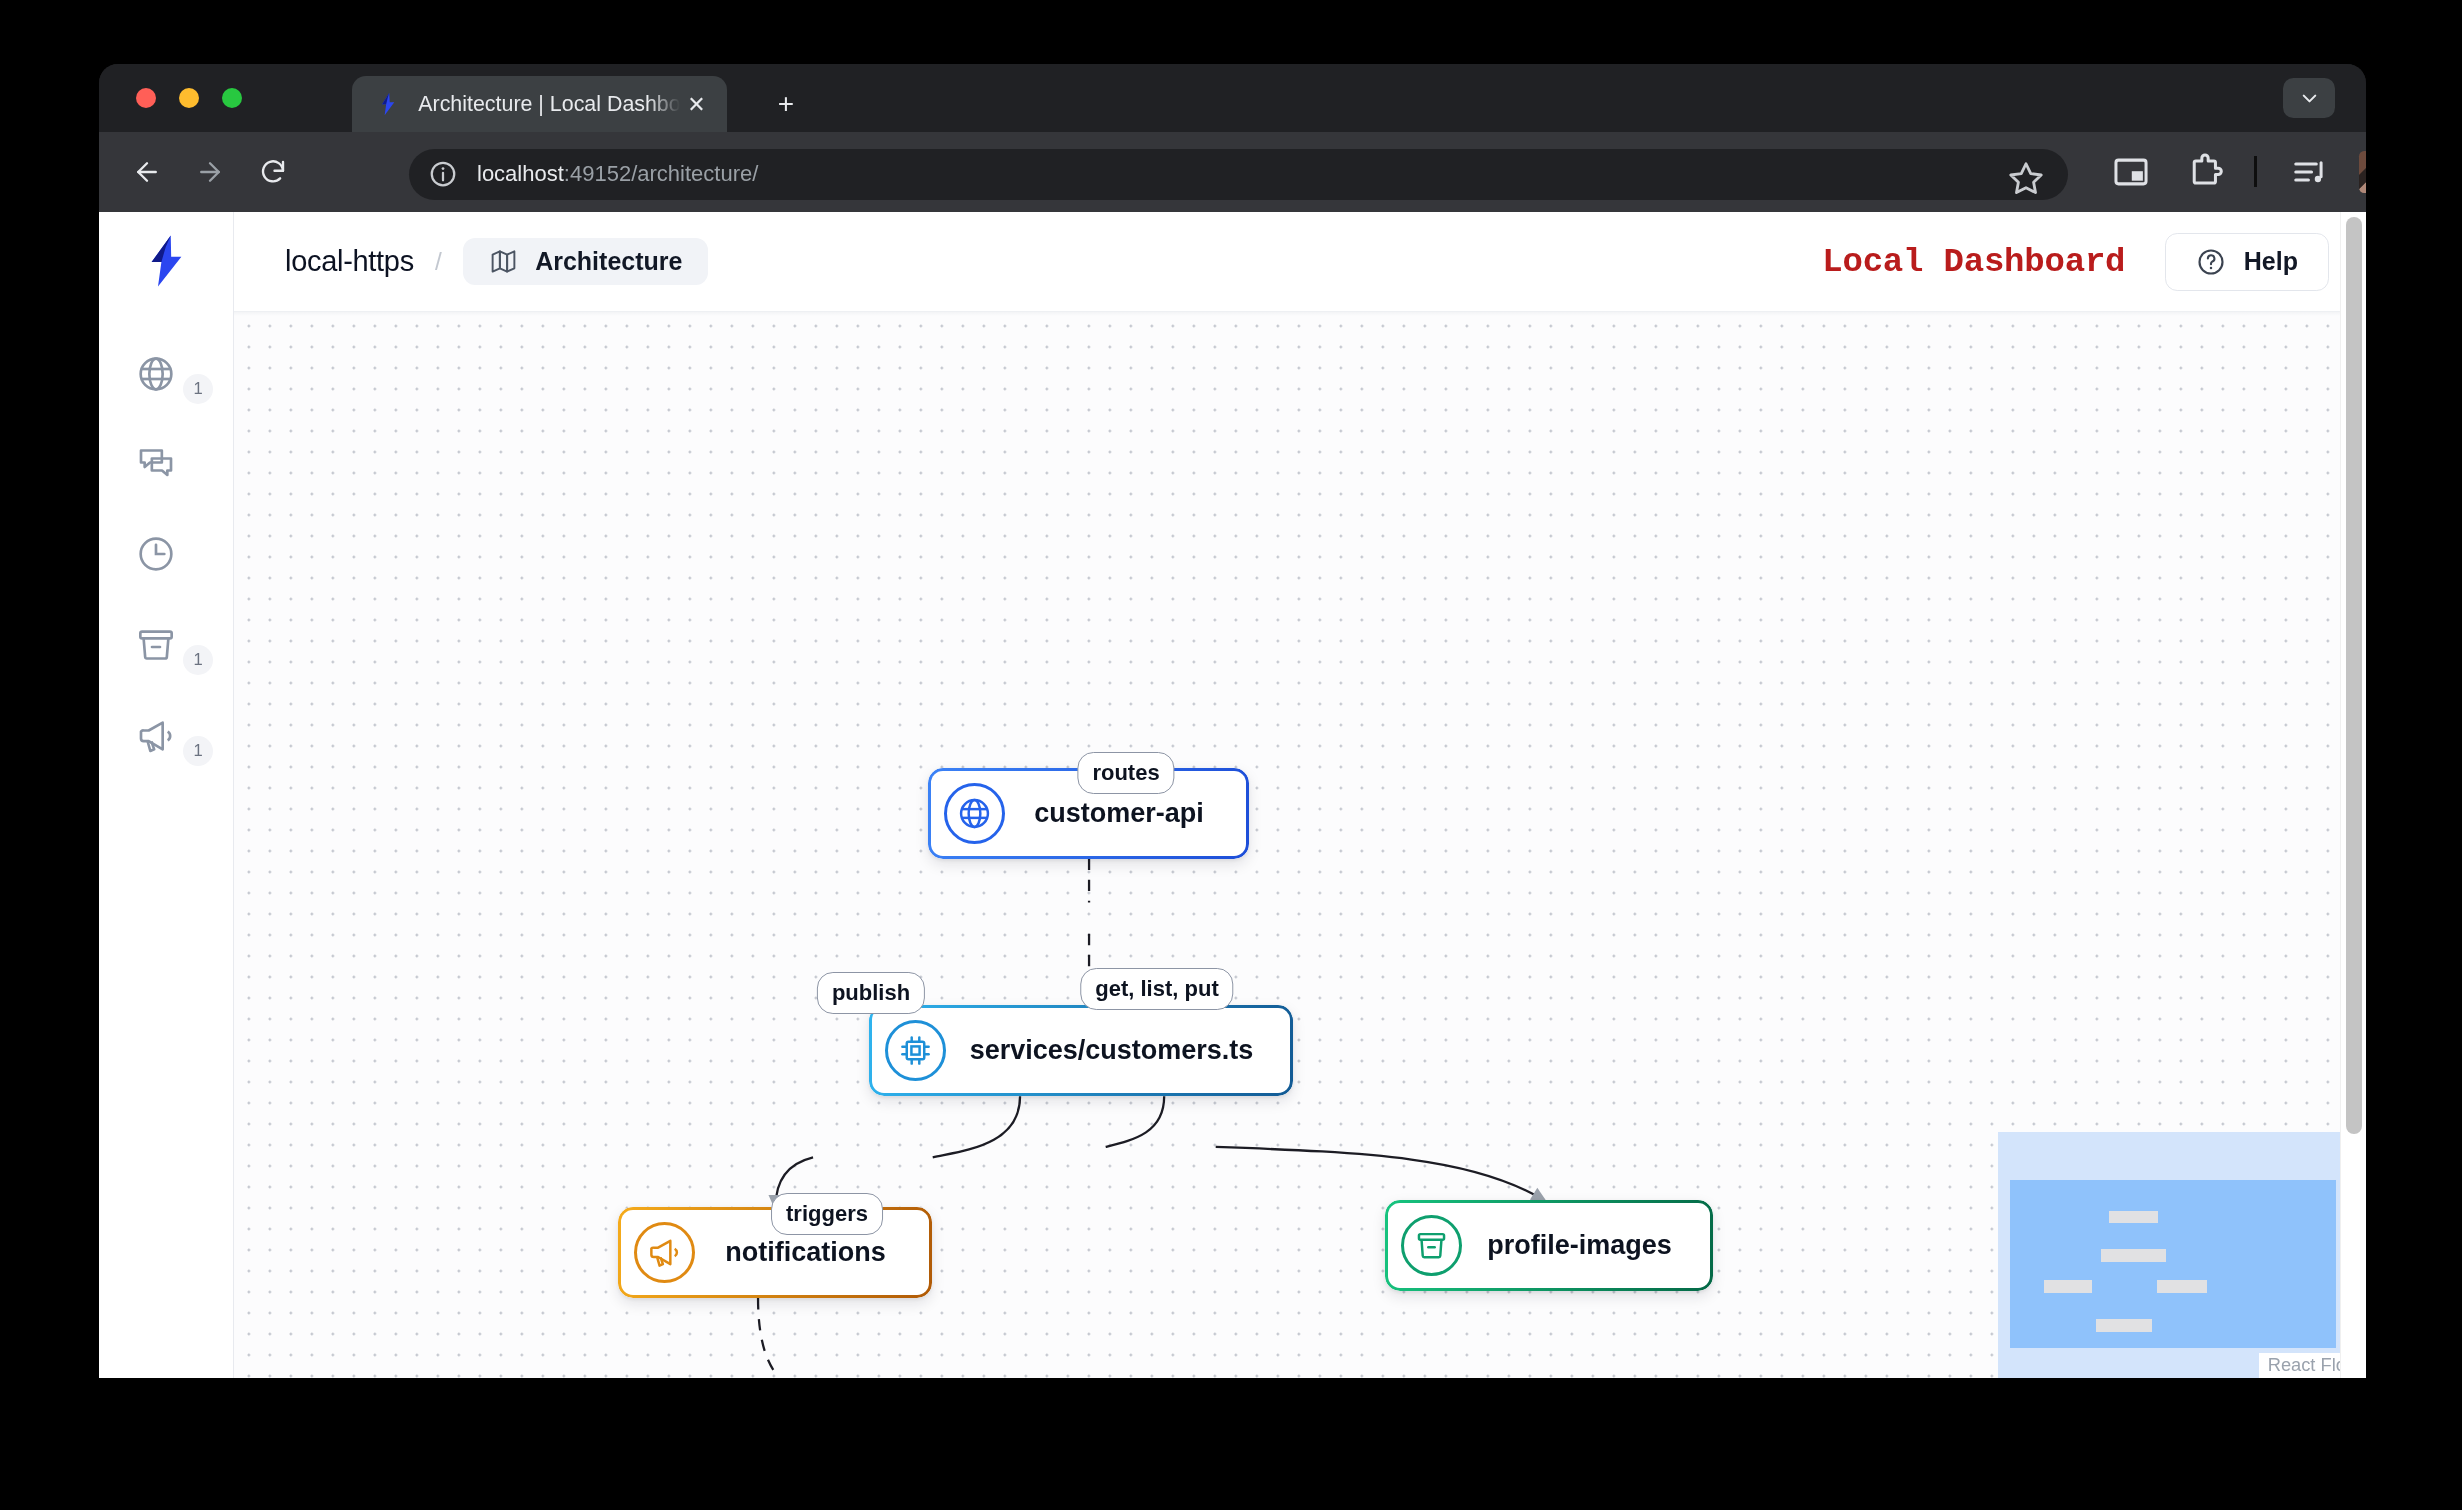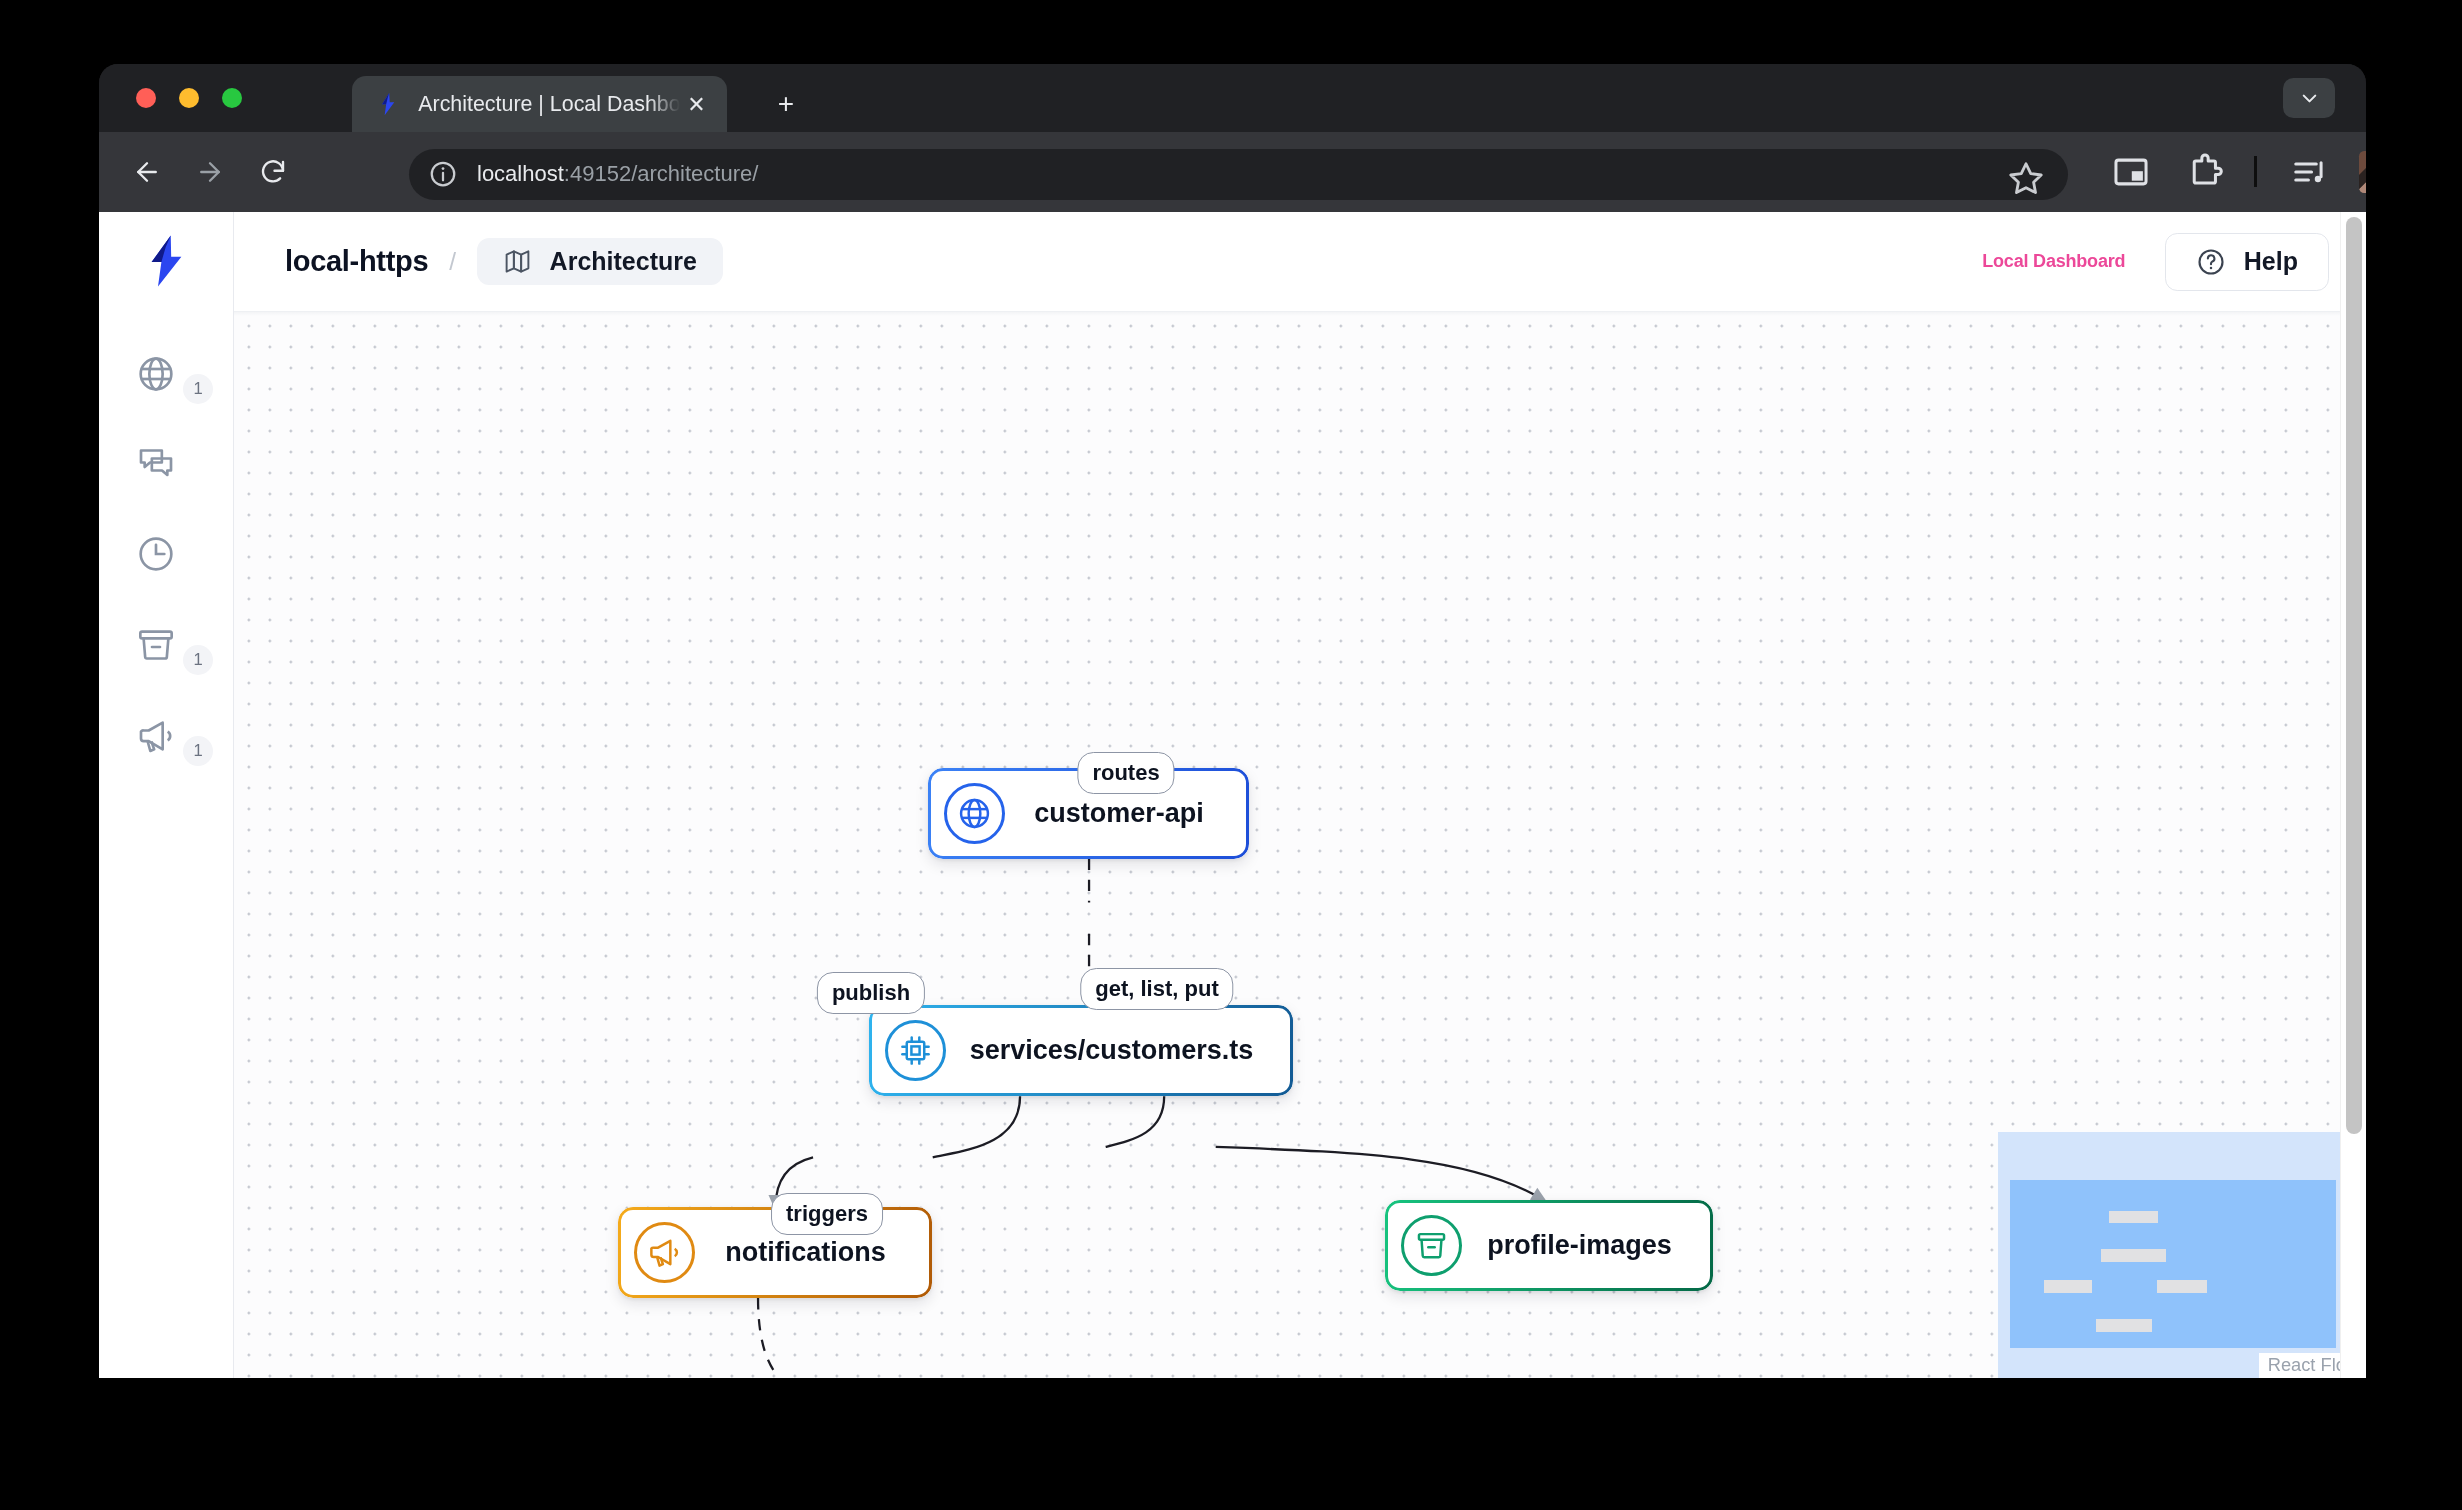--- a/index.html
+++ b/index.html
@@ -164,34 +164,34 @@
   
   #app-header {
     position: absolute; left: 135px; top: 0;
     right: 0; height: 100px;
     background: #fff;
     display: flex; align-items: center;
     padding: 0 37px 0 51px;
     border-bottom: 0.9px solid #eef0f3;
   }
   #project-name {
-    font-size: 29px; font-weight: bold; color: #0c1222;
+    font-size: 29px; font-weight: normal; color: #0c1222;
     letter-spacing: -0.3px;
   }
   #breadcrumb-sep { margin: 0 21px; color: #c3c8d0; font-size: 24.4px; }
   #crumb-architecture {
     display: flex; align-items: center; gap: 17.5px;
     background: #f1f3f7;
     border-radius: 12.2px;
     padding: 9px 26px;
   }
   #map-icon { width: 29px; height: 29px; color: #4c5563; }
   #crumb-architecture span { font-size: 25px; font-weight: bold; color: #121826; }
   #header-spacer { flex: 1; }
-  #dashboard-title { font-size: 18px; font-weight: bold; color: #ec4899; letter-spacing: -0.2px; }
+  #dashboard-title { font-size: 34px; font-weight: bold; color: #b91c1c; letter-spacing: -0.2px; font-family: Liberation Mono, monospace; }
   #help-button {
     margin-left: 40px;
     display: flex; align-items: center; gap: 17.5px;
     border: 0.9px solid #e3e6ec;
     border-radius: 12.2px;
     padding: 13px 30px;
     background: #fff;
   }
   #help-icon { width: 30px; height: 30px; color: #3b4350; }
   #help-button span { font-size: 25px; font-weight: bold; color: #121826; }

